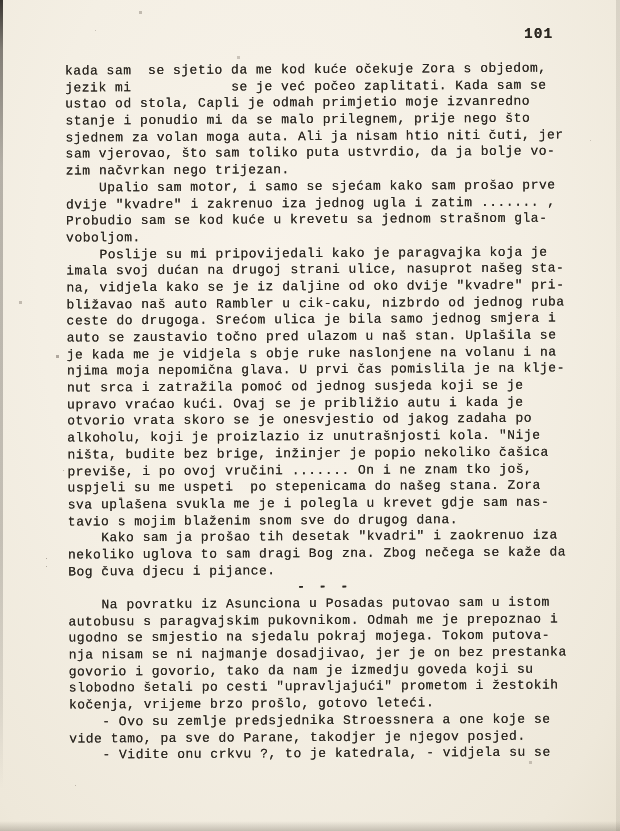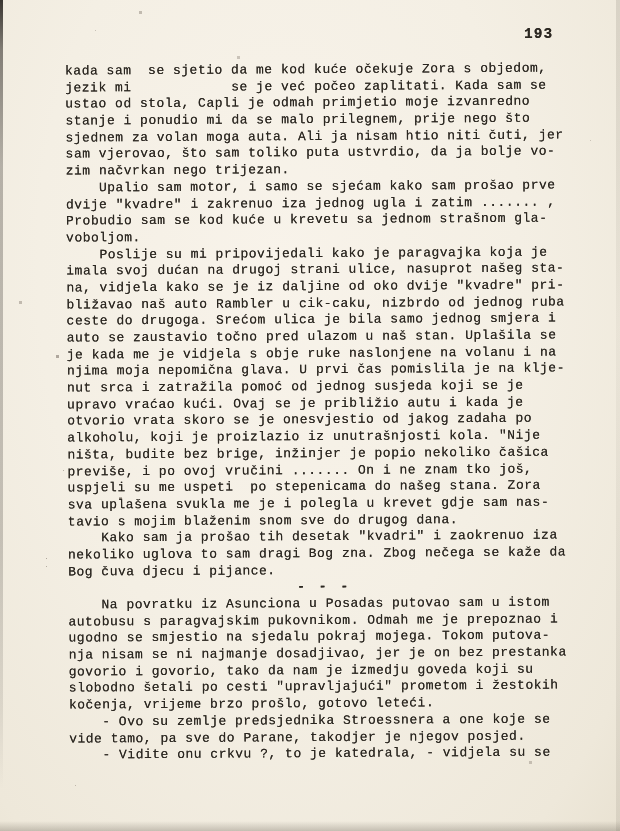--- a/index.html
+++ b/index.html
@@ -95,21 +95,21 @@
   }
 </style>
 </head>
 <body>
 
 <div class="page">
   <div class="scan-edge-left"></div>
   <div class="scan-edge-right"></div>
   <div class="scan-edge-bottom"></div>
   <div class="speckles"></div>
-  <div class="page-number">193</div>
+  <div class="page-number">101</div>
   <div class="page-text">
       <div class="line">kada sam  se sjetio da me kod kuće očekuje Zora s objedom,</div>
       <div class="line">jezik mi            se je već počeo zaplitati. Kada sam se</div>
       <div class="line">ustao od stola, Capli je odmah primjetio moje izvanredno</div>
       <div class="line">stanje i ponudio mi da se malo prilegnem, prije nego što</div>
       <div class="line">sjednem za volan moga auta. Ali ja nisam htio niti čuti, jer</div>
       <div class="line">sam vjerovao, što sam toliko puta ustvrdio, da ja bolje vo-</div>
       <div class="line">zim načvrkan nego trijezan.</div>
       <div class="line">    Upalio sam motor, i samo se sjećam kako sam prošao prve</div>
       <div class="line">dvije "kvadre" i zakrenuo iza jednog ugla i zatim ....... ,</div>

